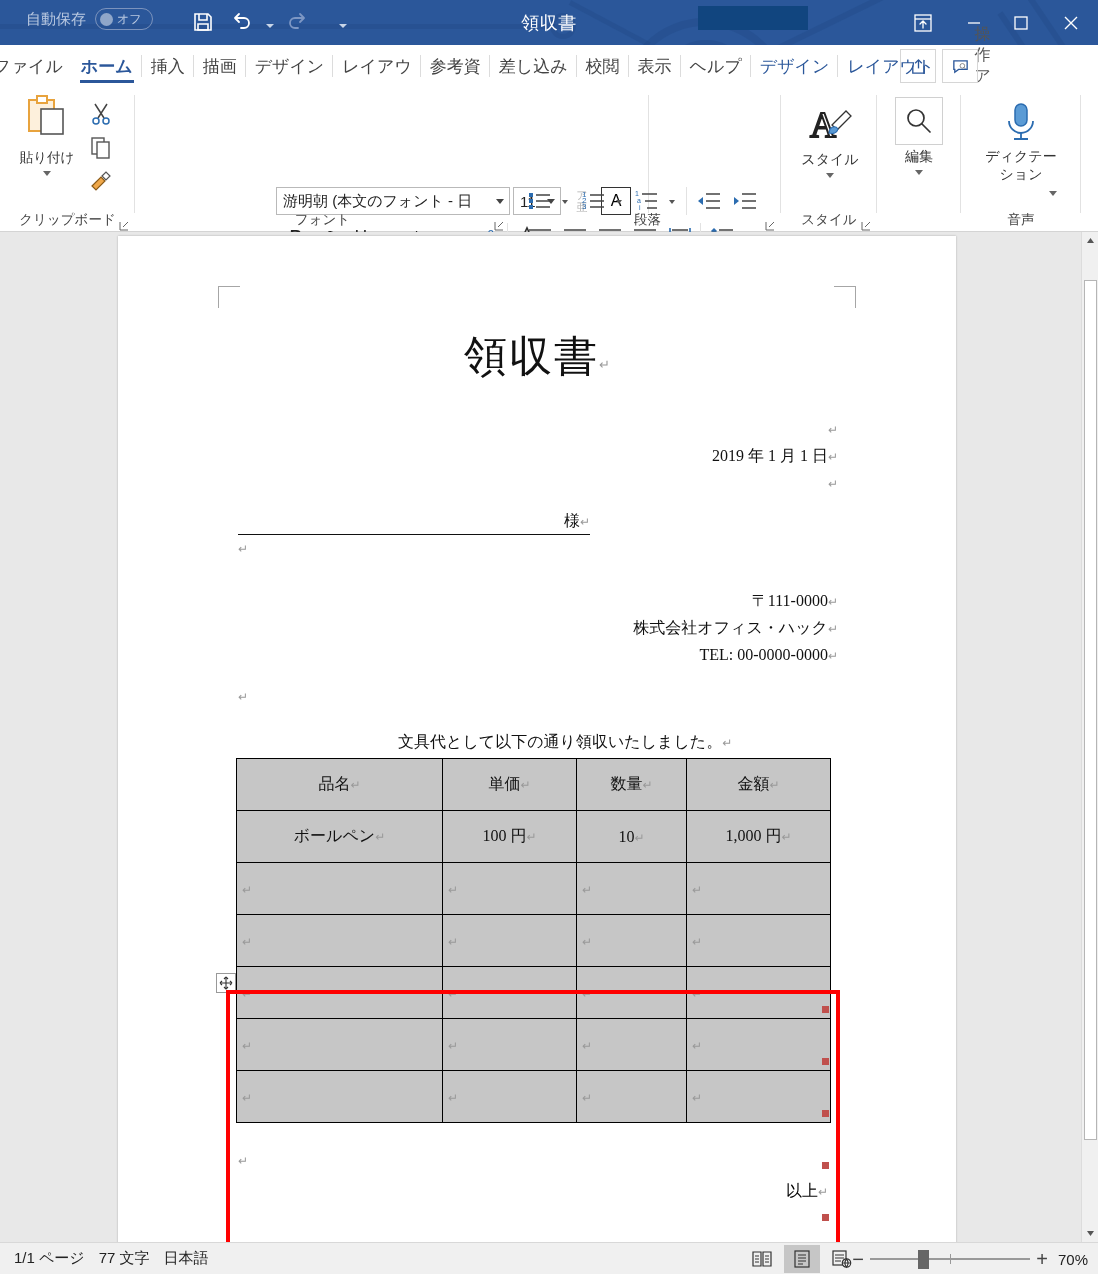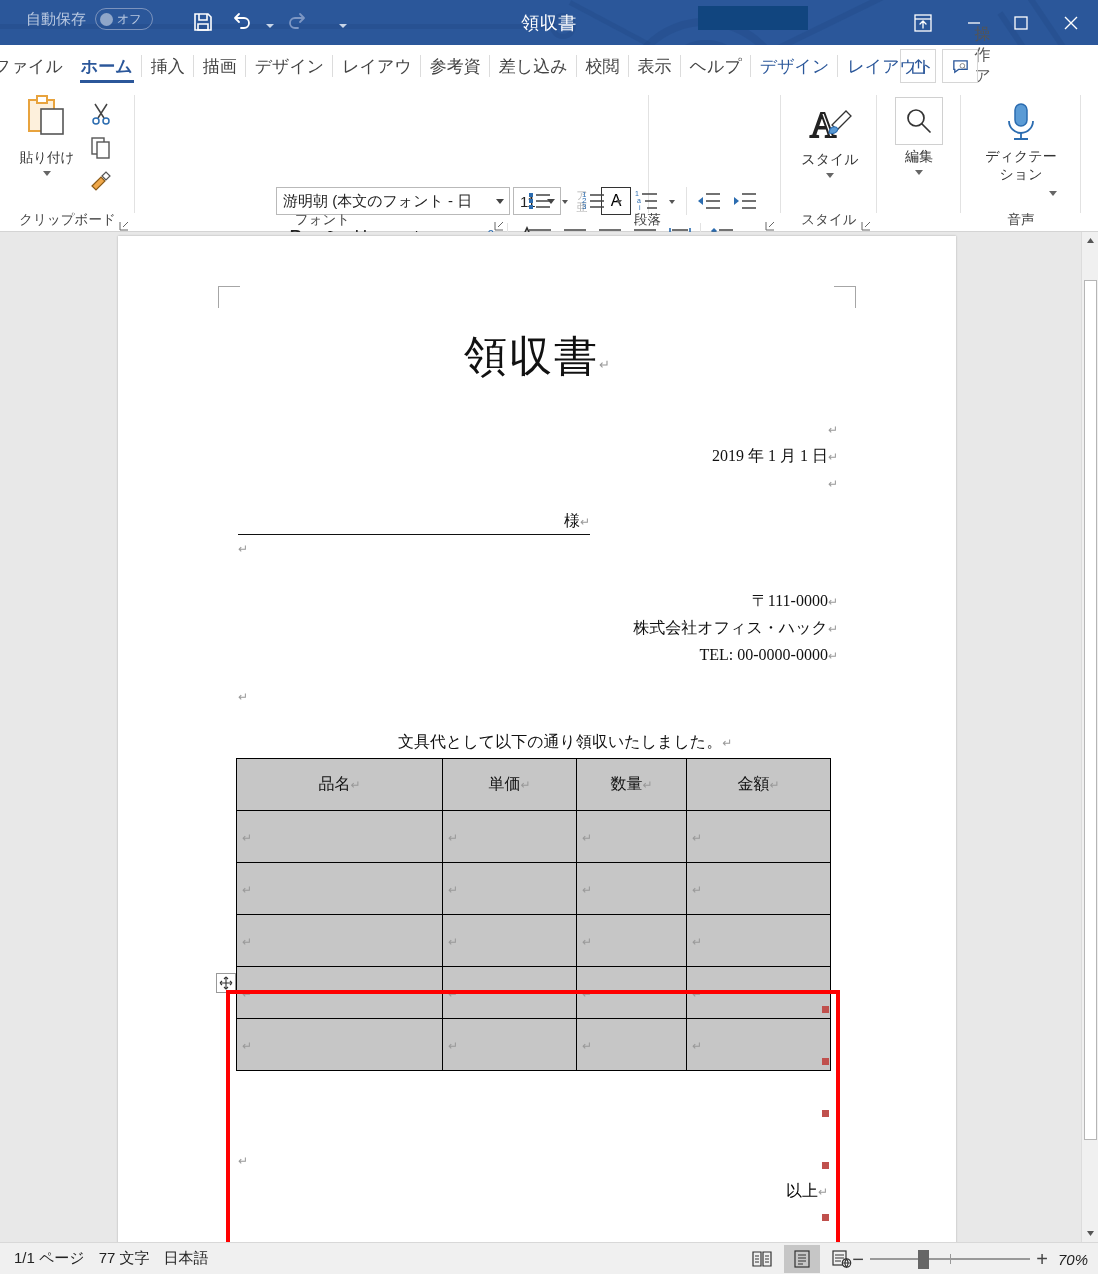--- a/index.html
+++ b/index.html
@@ -178,21 +178,21 @@
   }
   .sb-item { font-size:15px; color:#222; margin-left:14px; }
   .sb-right { position:absolute; right:10px; top:0; height:32px; display:flex; align-items:center; gap:4px;}
   .viewbtn { width:36px; height:28px; display:flex; align-items:center; justify-content:center;}
   .viewbtn.sel { background:#c6c6c6; }
   .zoom-slider { position:relative; width:160px; height:28px; display:flex; align-items:center; margin:0 6px;}
   .zs-track { position:absolute; left:0; right:0; top:13px; height:2px; background:#999; }
   .zs-mid { position:absolute; left:80px; top:9px; width:1px; height:10px; background:#999;}
   .zs-thumb { position:absolute; left:48px; top:5px; width:11px; height:19px; background:#666;}
   .zs-btn { font-size:20px; color:#444; width:20px; text-align:center;}
-  .zoom-pct { font-size:15px; color:#222; width:44px; text-align:right; margin-left:4px;font-style:italic;}
+  .zoom-pct { font-size:15px; color:#222; width:44px; text-align:right; margin-left:4px;}
 </style>
 </head>
 <body>
 
 <div class="app">
 
   <div class="titlebar">
     <div class="tb-deco tb-line1"></div>
     <div class="tb-deco tb-circ1"></div>
     <div class="tb-deco tb-diag1"></div>
@@ -708,20 +708,26 @@
       </div>
 
       <div class="tblwrap">
         <table class="tbl">
           <tbody>
               <tr>
             <td class="c w1"><span>品名</span><span class="pil-sm">↵</span></td>
             <td class="c w2"><span>単価</span><span class="pil-sm">↵</span></td>
             <td class="c w3"><span>数量</span><span class="pil-sm">↵</span></td>
             <td class="c w4"><span>金額</span><span class="pil-sm">↵</span></td>
+          </tr>
+          <tr>
+            <td class="c w1"><span>ボールペン</span><span class="pil-sm">↵</span></td>
+            <td class="c w2"><span>100 円</span><span class="pil-sm">↵</span></td>
+            <td class="c w3"><span>10</span><span class="pil-sm">↵</span></td>
+            <td class="c w4"><span>1,000 円</span><span class="pil-sm">↵</span></td>
           </tr>
           <tr>
             <td class="e w1"><span></span><span class="pil-sm">↵</span></td>
             <td class="e w2"><span></span><span class="pil-sm">↵</span></td>
             <td class="e w3"><span></span><span class="pil-sm">↵</span></td>
             <td class="e w4"><span></span><span class="pil-sm">↵</span></td>
           </tr>
           <tr>
             <td class="e w1"><span></span><span class="pil-sm">↵</span></td>
             <td class="e w2"><span></span><span class="pil-sm">↵</span></td>

